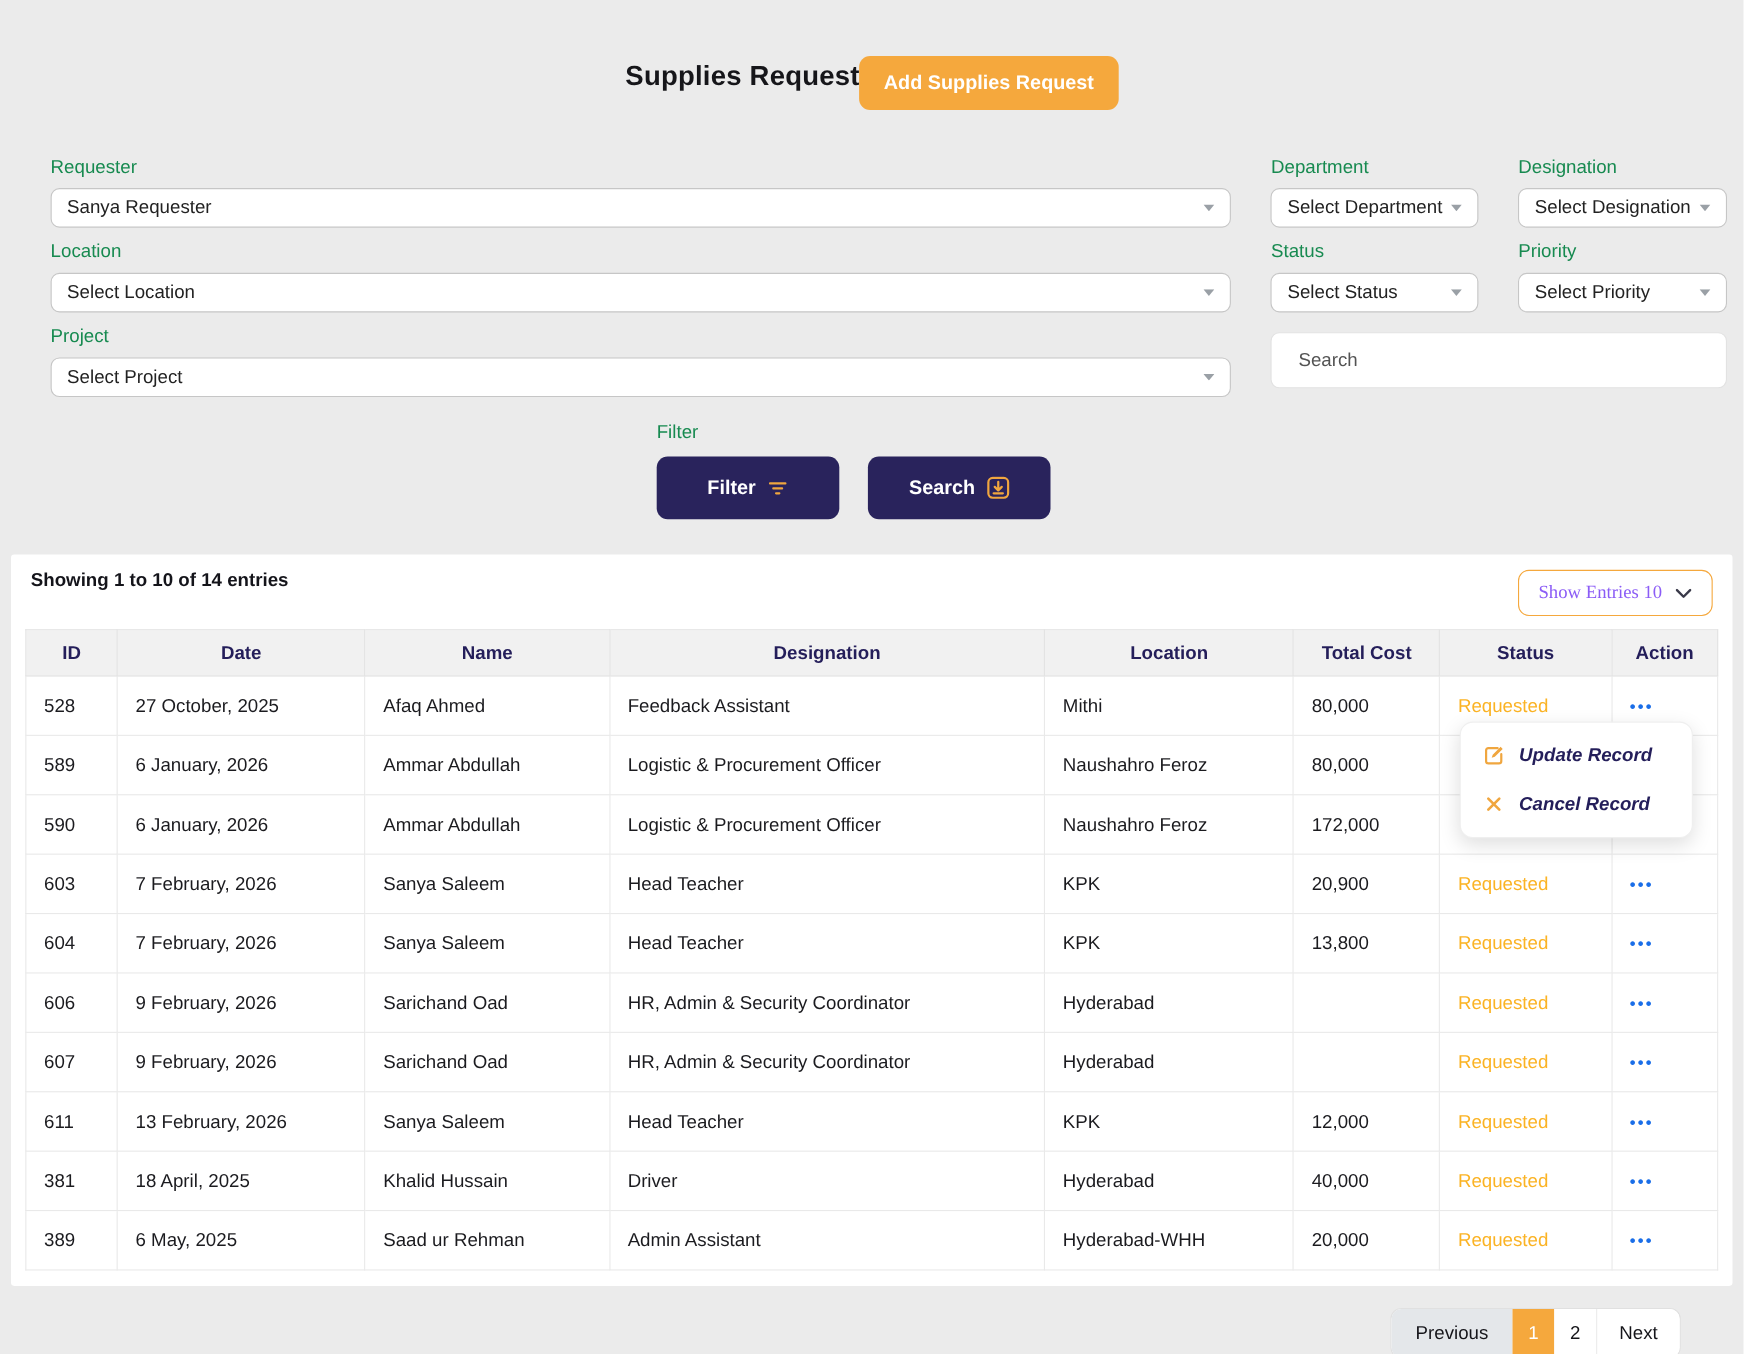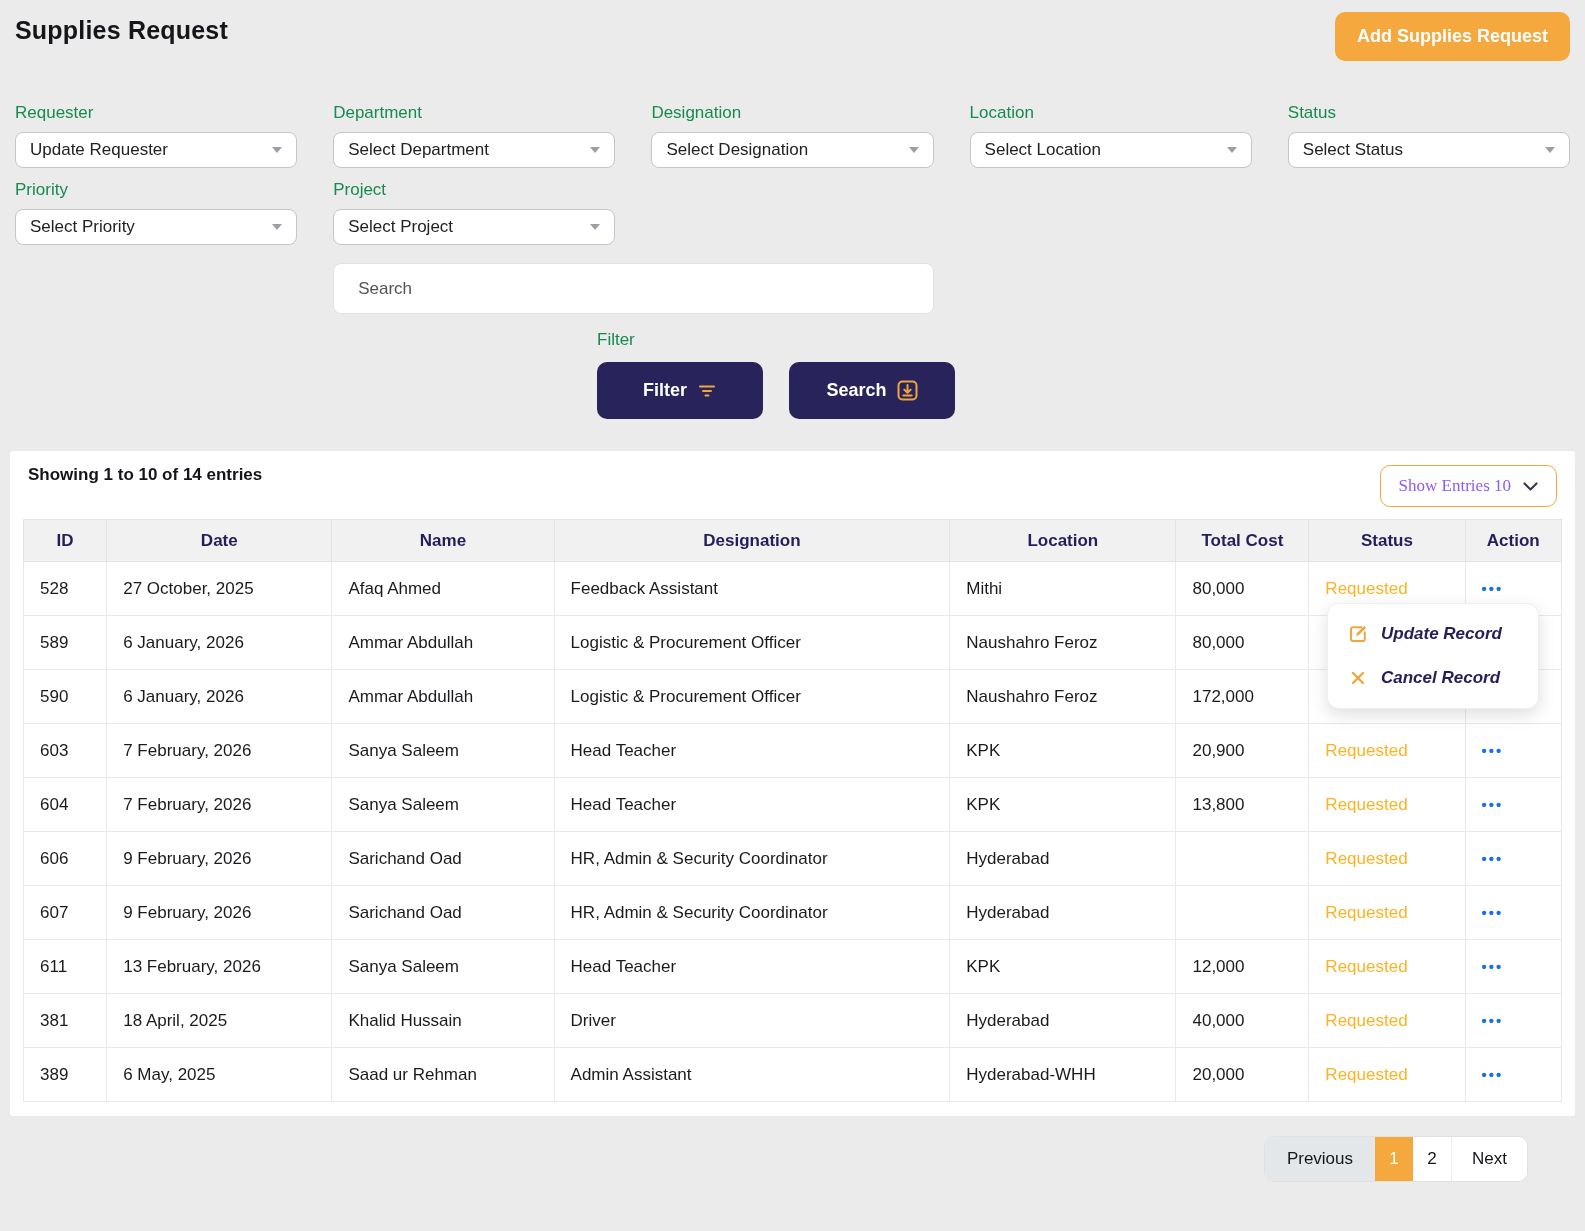--- a/index.html
+++ b/index.html
@@ -5,33 +5,33 @@
   * { box-sizing: border-box; margin: 0; padding: 0; }
   html, body { width: 1585px; height: 1231px; overflow: hidden; }
   body {
     background: var(--page-bg, #ebebeb);
     font-family: "Liberation Sans", "DejaVu Sans", sans-serif;
     color: #1b1b1f;
   }
   .page { padding: 12px 15px 0 15px; position: relative; }
 
   
-  .topbar { display: flex; justify-content: space-between; align-items: flex-start; }
+  .topbar { display: flex; justify-content: center; align-items: flex-start; margin-top: 39px; }
   .page-title { font-size: 25px; font-weight: 700; color: #16161a; letter-spacing: .2px; padding-top: 4px; }
   .add-btn {
     background: var(--accent-orange, #f5a83d); color: #fff; border: none; cursor: pointer;
     font-family: inherit; font-size: 18px; font-weight: 600;
     padding: 14px 22px; border-radius: 10px;
   }
 
   
   .filters-grid {
     margin-top: 36px;
-    display: grid; grid-template-columns: 1fr 1fr 1fr 1fr 1fr;
-    column-gap: 36px; row-gap: 0; align-items: start;
+    display: grid; grid-template-columns: 1fr;
+    column-gap: 36px; row-gap: 0; align-items: start; margin-left: 31px;
   }
   .field { margin-bottom: 6px; }
   .field-label { color: var(--label-green, #178a50); font-size: 17px; font-weight: 500; margin: 6px 0 9px 0; }
   .select {
     height: 36px; background: #fff; border: 1px solid #c6c6c6; border-radius: 8px;
     display: flex; align-items: center; justify-content: space-between;
     padding: 0 14px; font-size: 17px; color: #222; cursor: pointer;
   }
   .caret { display: inline-flex; margin-left: 8px; }
   .search-wrap { grid-column: 2 / 4; align-self: start; margin-top: 12px; }
@@ -113,21 +113,21 @@
   <div class="topbar">
     <h1 class="page-title">Supplies Request</h1>
     <button class="add-btn">Add Supplies Request</button>
   </div>
 
   <div class="filters-grid">
 
     <div class="field">
       <div class="field-label">Requester</div>
       <div class="select">
-        <span>Update Requester</span>
+        <span>Sanya Requester</span>
         <span class="caret">
             <svg width="10" height="6" viewBox="0 0 10 6">
               <path d="M0 0h10L5 6z" fill="#9aa0a6"></path>
             </svg>
           </span>
       </div>
     </div>
 
     <div class="field">
       <div class="field-label">Department</div>

